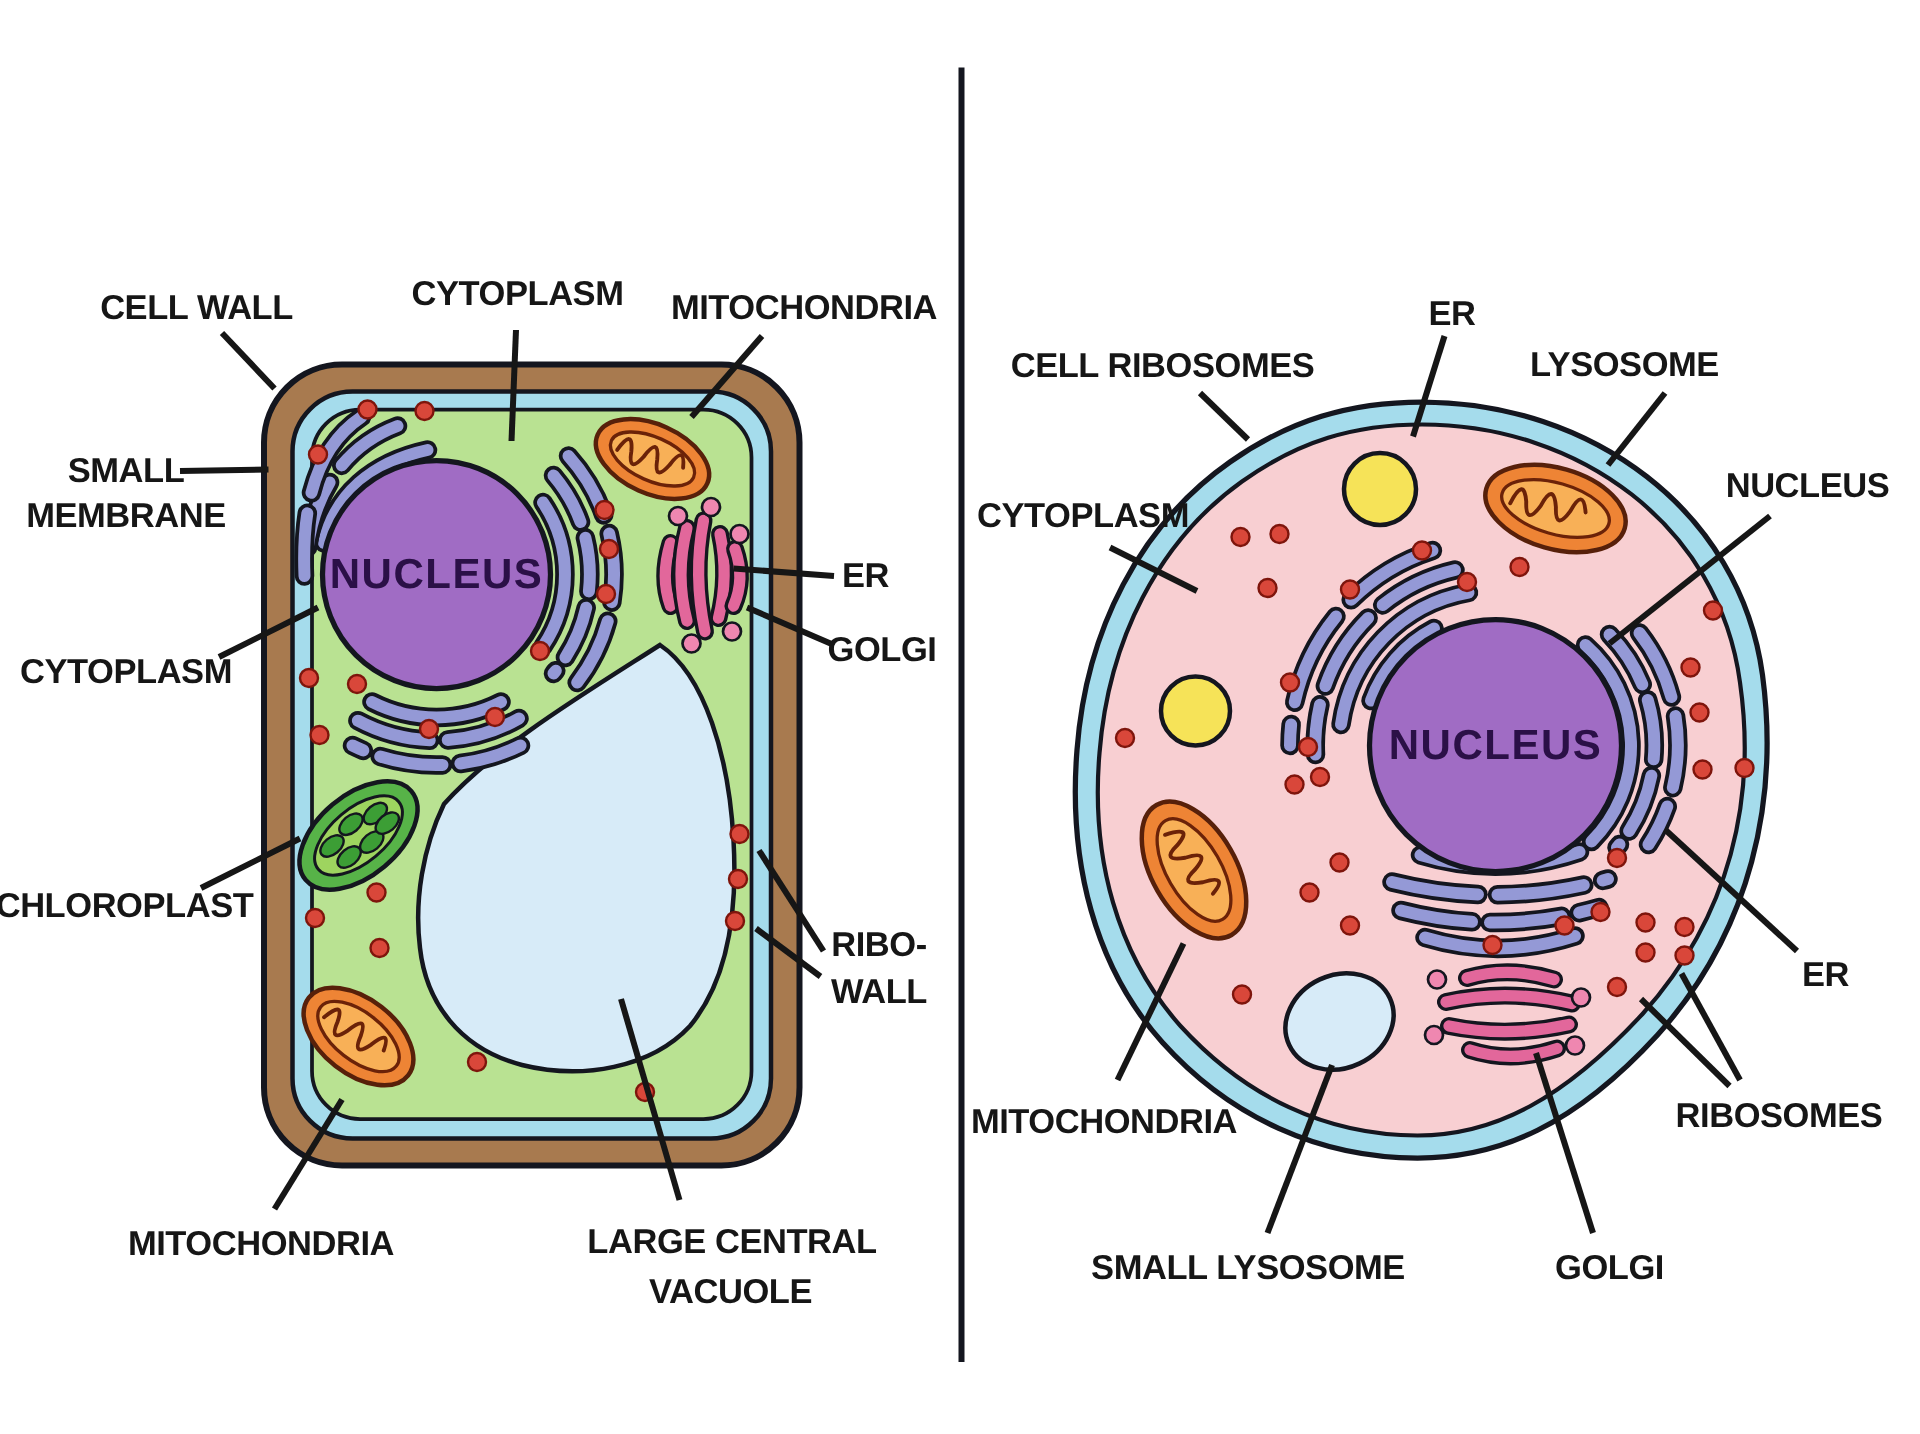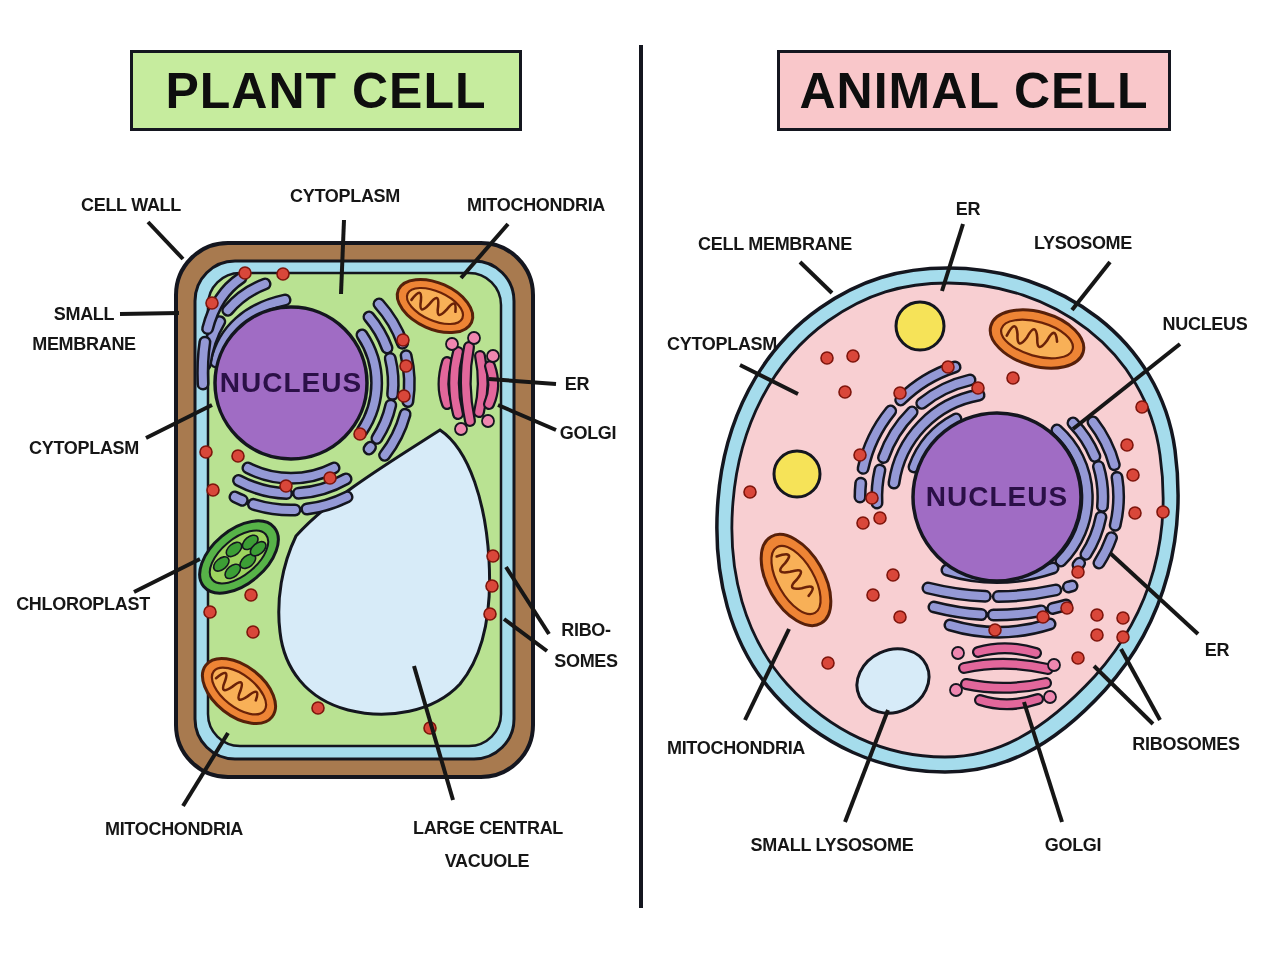--- a/index.html
+++ b/index.html
@@ -18,21 +18,21 @@
     display:flex;align-items:center;justify-content:center;
     font-weight:bold;font-size:50px;letter-spacing:1px;color:#0e0e0e;
     transform-origin:center;
   }
   .plant-header{left:130px;width:386px;background:var(--c-plant_header,#c6ec9e);}
   .animal-header{left:777px;width:388px;background:var(--c-animal_header,#f9c7ca);}
 
   
   .lbl{
     position:absolute;transform:translate(-50%,-50%);
-    font-weight:bold;font-size:18px;line-height:1;white-space:nowrap;
+    font-weight:bold;font-size:23px;line-height:1;white-space:nowrap;
     color:var(--c-label_text,#161616);letter-spacing:-0.3px;text-align:left;
   }
 
   
   .arrow{stroke:#161616;stroke-width:4;fill:none;}
   .divider{stroke:#14161f;stroke-width:4;}
 
   .wall{fill:var(--c-wall,#a87a4f);stroke:#14161f;stroke-width:4;}
   .memb{fill:var(--c-membrane,#a5dcec);stroke:#14161f;stroke-width:3;}
   .pcyt{fill:var(--c-plant_cytoplasm,#b9e292);stroke:#14161f;stroke-width:2.5;}
@@ -308,39 +308,37 @@
     <line class="arrow" x1="740" y1="365" x2="798" y2="394"></line>
     <line class="arrow" x1="745" y1="720" x2="789" y2="629"></line>
     <line class="arrow" x1="1198" y1="634" x2="1110" y2="553"></line>
     <line class="arrow" x1="1160" y1="720" x2="1121" y2="649"></line>
     <line class="arrow" x1="1153" y1="724" x2="1094" y2="666"></line>
     <line class="arrow" x1="845" y1="822" x2="888" y2="710"></line>
     <line class="arrow" x1="1062" y1="822" x2="1024" y2="702"></line>
   </g>
 </svg>
 
-<div class="header plant-header">PLANT CELL</div>
-<div class="header animal-header">ANIMAL CELL</div>
 
 <div class="lbl" style="left:131px;top:205px">CELL WALL</div>
 <div class="lbl" style="left:345px;top:196px">CYTOPLASM</div>
 <div class="lbl" style="left:536px;top:205px">MITOCHONDRIA</div>
 <div class="lbl" style="left:84px;top:314px">SMALL</div>
 <div class="lbl" style="left:84px;top:344px">MEMBRANE</div>
 <div class="lbl" style="left:577px;top:384px">ER</div>
 <div class="lbl" style="left:588px;top:433px">GOLGI</div>
 <div class="lbl" style="left:84px;top:448px">CYTOPLASM</div>
 <div class="lbl" style="left:83px;top:604px">CHLOROPLAST</div>
 <div class="lbl" style="left:586px;top:630px">RIBO-</div>
-<div class="lbl" style="left:586px;top:661px">SOMES</div>
+<div class="lbl" style="left:586px;top:661px">WALL</div>
 <div class="lbl" style="left:174px;top:829px">MITOCHONDRIA</div>
 <div class="lbl" style="left:488px;top:828px">LARGE CENTRAL</div>
 <div class="lbl" style="left:487px;top:861px">VACUOLE</div>
 
-<div class="lbl" style="left:775px;top:244px">CELL MEMBRANE</div>
+<div class="lbl" style="left:775px;top:244px">CELL RIBOSOMES</div>
 <div class="lbl" style="left:968px;top:209px">ER</div>
 <div class="lbl" style="left:1083px;top:243px">LYSOSOME</div>
 <div class="lbl" style="left:1205px;top:324px">NUCLEUS</div>
 <div class="lbl" style="left:722px;top:344px">CYTOPLASM</div>
 <div class="lbl" style="left:736px;top:748px">MITOCHONDRIA</div>
 <div class="lbl" style="left:1217px;top:650px">ER</div>
 <div class="lbl" style="left:1186px;top:744px">RIBOSOMES</div>
 <div class="lbl" style="left:832px;top:845px">SMALL LYSOSOME</div>
 <div class="lbl" style="left:1073px;top:845px">GOLGI</div>
 

